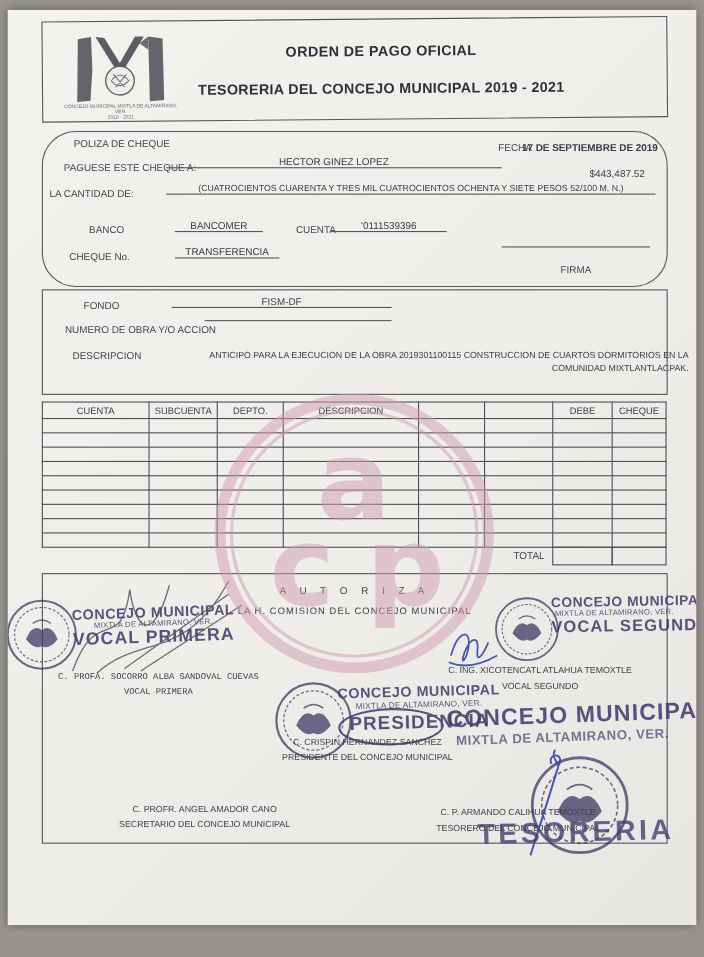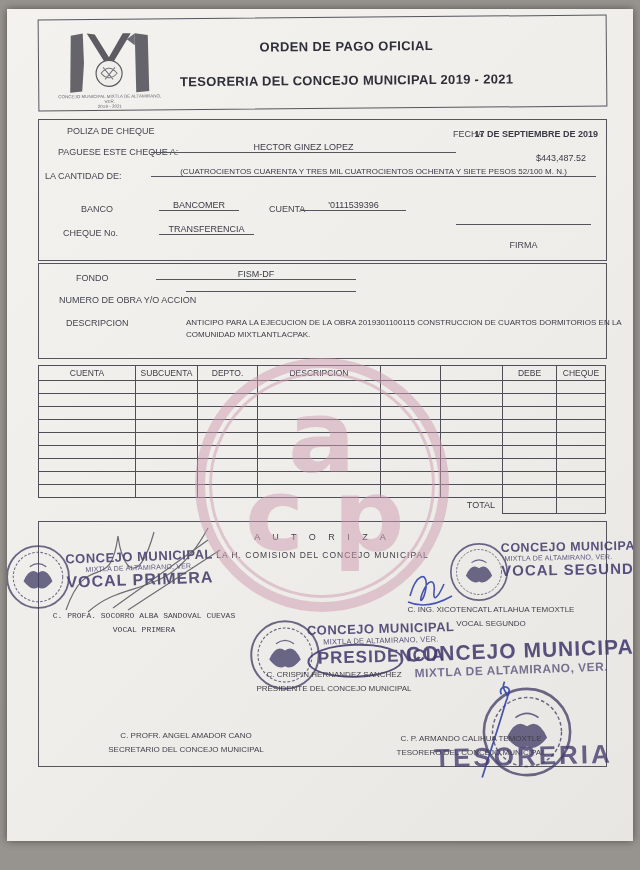--- a/index.html
+++ b/index.html
@@ -55,21 +55,21 @@
         <path d="M44 44 q8 -10 16 0 q-8 9 -16 0 M46 38 l10 12 M58 38 l-10 12" fill="none" stroke="#74747c" stroke-width="1"></path>
       </svg>
       <div class="logo-cap">
         <div>CONCEJO MUNICIPAL MIXTLA DE ALTAMIRANO, VER.</div>
         <div>2019 - 2021</div>
       </div>
       <div class="title1">ORDEN DE PAGO OFICIAL</div>
       <div class="title2">TESORERIA DEL CONCEJO MUNICIPAL 2019 - 2021</div>
     </div>
 
-    <div class="box" style="left:31px;top:110px;width:567px;height:140px;">
+    <div class="box" style="left:31px;top:110px;width:567px;height:140px;border-radius:31px;">
       <div class="lbl" style="left:28px;top:6px;">POLIZA DE CHEQUE</div>
       <div class="lbl" style="left:414px;top:9px;">FECHA</div>
       <div class="val" style="right:8px;top:9px;font-weight:bold;">17 DE SEPTIEMBRE DE 2019</div>
 
       <div class="lbl" style="left:19px;top:27px;">PAGUESE ESTE CHEQUE A:</div>
       <div class="uline" style="left:112px;top:22px;width:305px;">HECTOR GINEZ LOPEZ</div>
       <div class="val" style="left:462px;top:33px;">$443,487.52</div>
 
       <div class="lbl" style="left:6px;top:51px;">LA CANTIDAD DE:</div>
       <div class="uline" style="left:112px;top:47px;width:445px;font-size:8px;">(CUATROCIENTOS CUARENTA Y TRES MIL CUATROCIENTOS OCHENTA Y SIETE PESOS 52/100 M. N.)</div>
@@ -87,21 +87,21 @@
     </div>
 
     <div class="box" style="left:31px;top:254px;width:567px;height:94px;">
       <div class="lbl" style="left:37px;top:9px;">FONDO</div>
       <div class="uline" style="left:117px;top:5px;width:200px;">FISM-DF</div>
 
       <div class="lbl" style="left:20px;top:31px;">NUMERO DE OBRA Y/O ACCION</div>
       <div class="uline" style="left:147px;top:27px;width:170px;"></div>
 
       <div class="lbl" style="left:27px;top:54px;">DESCRIPCION</div>
-      <div class="val" style="left:112px;top:53px;width:440px;white-space:normal;font-size:8px;line-height:12px;">ANTICIPO PARA LA EJECUCION DE LA OBRA 2019301100115 CONSTRUCCION DE CUARTOS DORMITORIOS EN LA COMUNIDAD MIXTLANTLACPAK.</div>
+      <div class="val" style="left:112px;top:53px;width:440px;white-space:normal;font-size:8px;line-height:12px;text-align:right;">ANTICIPO PARA LA EJECUCION DE LA OBRA 2019301100115 CONSTRUCCION DE CUARTOS DORMITORIOS EN LA COMUNIDAD MIXTLANTLACPAK.</div>
     </div>
 
     <div style="position:absolute;left:31px;top:356px;width:567px;height:148px;">
       <table class="grid">
         <colgroup>
           <col style="width:97px">
             <col style="width:62px">
             <col style="width:60px">
             <col style="width:123px">
           <col style="width:60px">

